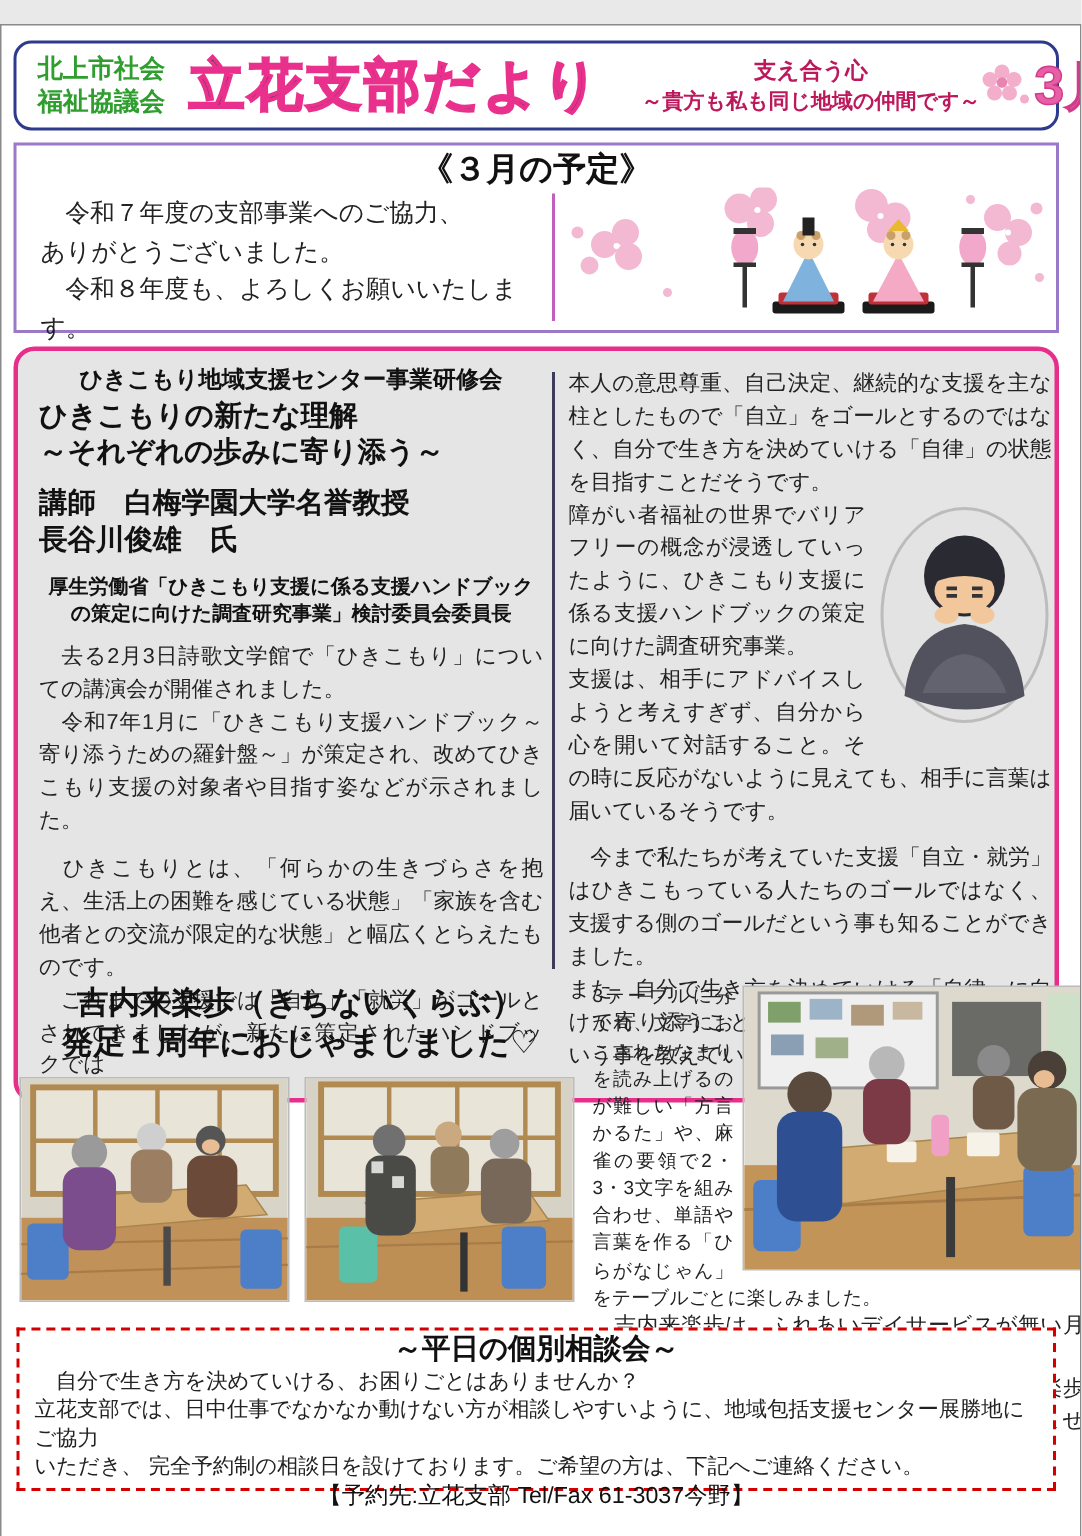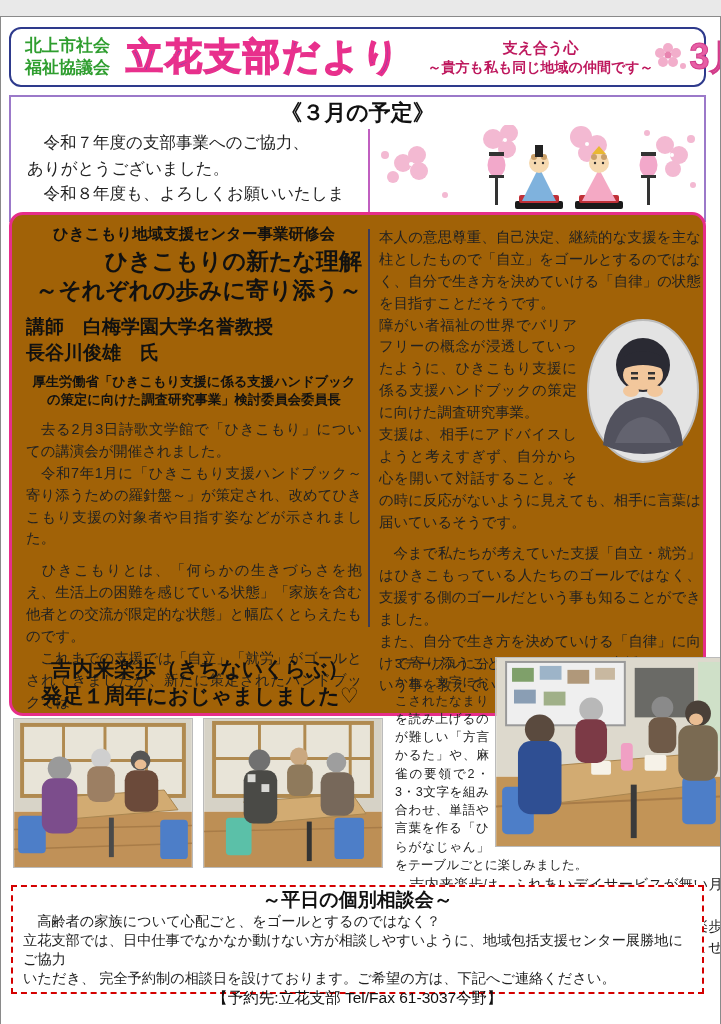--- a/index.html
+++ b/index.html
@@ -18,21 +18,21 @@
     position:absolute; left:8px; top:10px; width:697px; height:60px;
     border:2.5px solid #2e3a8c; border-radius:12px;
     display:flex; align-items:center; background:#fff;
   }
   .org-name {
     margin-left:14px; font-size:17px; font-weight:bold; color:#2f9e2f;
     line-height:1.3; text-align:center; white-space:nowrap;
   }
   .newsletter-title {
     margin-left:16px; font-size:37px; font-weight:bold;
-    color:#1d4ed8; -webkit-text-stroke:1.5px #e8308c;
+    color:#404040; -webkit-text-stroke:1.5px #e8308c;
     letter-spacing:2px; white-space:nowrap;
   }
   .slogan {
     margin-left:26px; text-align:center; color:#be185d; font-weight:bold;
     line-height:1.4; white-space:nowrap;
   }
   .slogan .s1 { font-size:15px; }
   .slogan .s2 { font-size:14px; }
   .month-area { margin-left:auto; margin-right:6px; display:flex; align-items:center; }
   .month-label {
@@ -46,26 +46,26 @@
   }
   .schedule-title { text-align:center; font-size:22px; font-weight:bold; color:#111; margin-top:1px; }
   .schedule-text {
     position:absolute; left:16px; top:33px; width:338px;
     font-size:16.5px; color:#222; line-height:1.55;
   }
   .schedule-divider { position:absolute; left:357px; top:32px; bottom:6px; width:2px; background:#c05fc0; }
   .schedule-illustration { position:absolute; left:364px; top:28px; width:326px; height:86px; }
   
   .article-box {
-    position:absolute; left:8px; top:195px; width:697px; height:504px;
-    border:3px solid #e62e8a; border-radius:14px; background:#a16207;
+    position:absolute; left:8px; top:214px; width:697px; height:504px;
+    border:3px solid #e62e8a; border-radius:14px; background:#e5e5e5;
   }
   .article-left { position:absolute; left:14px; top:9px; width:336px; }
   .article-subtitle { text-align:center; font-size:15.5px; font-weight:bold; color:#111; }
-  .article-title { text-align:right; font-size:23px; font-weight:bold; color:#111; line-height:1.28; margin-top:2px; }
+  .article-title { text-align:left; font-size:19px; font-weight:bold; color:#111; line-height:1.28; margin-top:2px; }
   .article-lecturer { font-size:19px; font-weight:bold; color:#111; line-height:1.35; margin-top:8px; }
   .article-credential { text-align:center; font-size:13.3px; font-weight:bold; color:#111; line-height:1.35; margin-top:8px; }
   .article-left p, .article-right p {
     font-size:14.4px; color:#222; line-height:1.52; text-align:justify;
   }
   .article-left p.p1 { margin-top:10px; }
   .article-left p.gap { margin-top:10px; }
   .col-divider { position:absolute; left:356px; top:14px; height:398px; width:1.5px; background:#3c3c5a; }
   .article-right { position:absolute; left:367px; top:12px; width:322px; }
   .article-right p.gap { margin-top:10px; }
@@ -326,21 +326,21 @@
       <div class="club-closing">
         <p>　吉内来楽歩は、ふれあいデイサービスが無い月の第4木曜日に開催されます。</p>
         <p>ふれデイはふれデイの、吉内来楽歩は吉内来楽歩の良さがありますので、一度、お邪魔してみませんか？</p>
       </div>
     </div>
   </div>
 
   <div class="consult-box">
     <div class="consult-title">～平日の個別相談会～</div>
     <div class="consult-lines">
-      <div>　高齢者の家族について心配ごと、をゴールとするのではなく？</div>
+      <div>　自分で生き方を決めていける、お困りごとはありませんか？</div>
       <div>立花支部では、日中仕事でなかなか動けない方が相談しやすいように、地域包括支援センター展勝地にご協力</div>
       <div>いただき、 完全予約制の相談日を設けております。ご希望の方は、下記へご連絡ください。</div>
     </div>
     <div class="consult-phone">【予約先:立花支部 Tel/Fax 61-3037今野】</div>
 
   </div>
 
 </div>
 
 </body></html>

